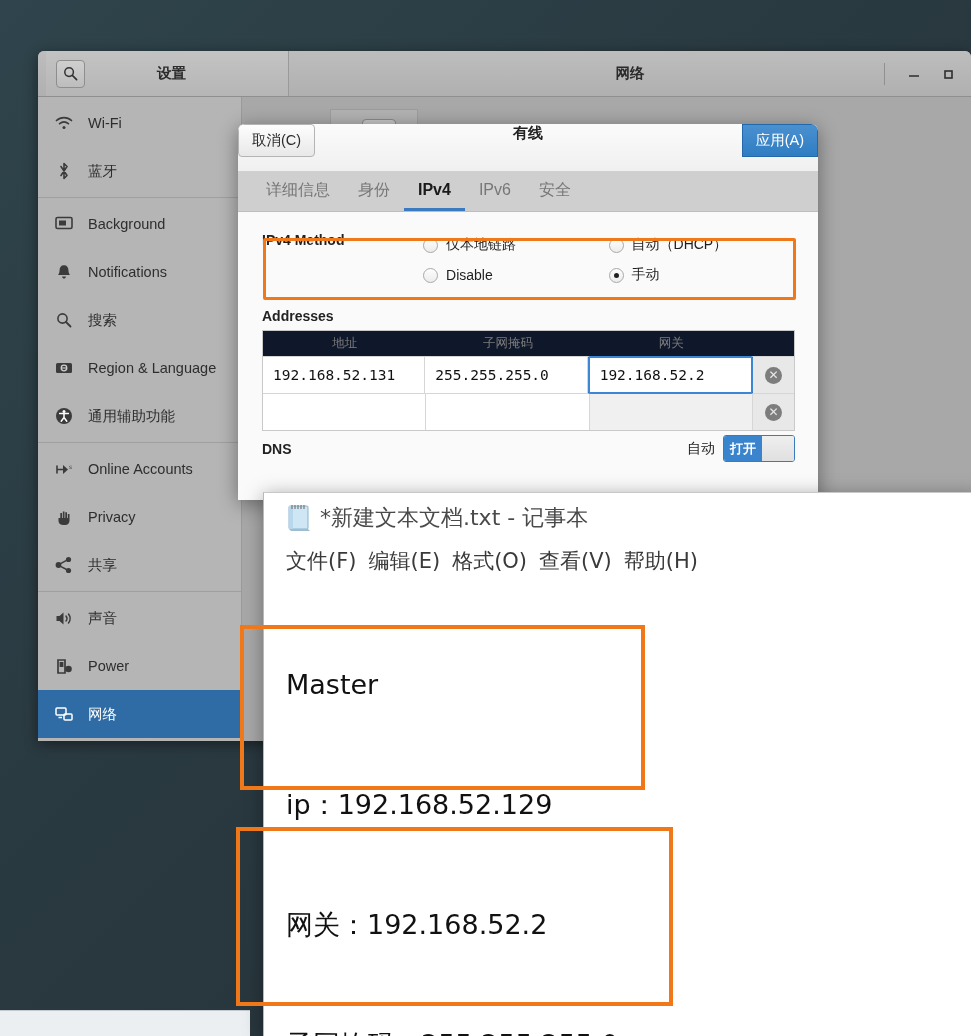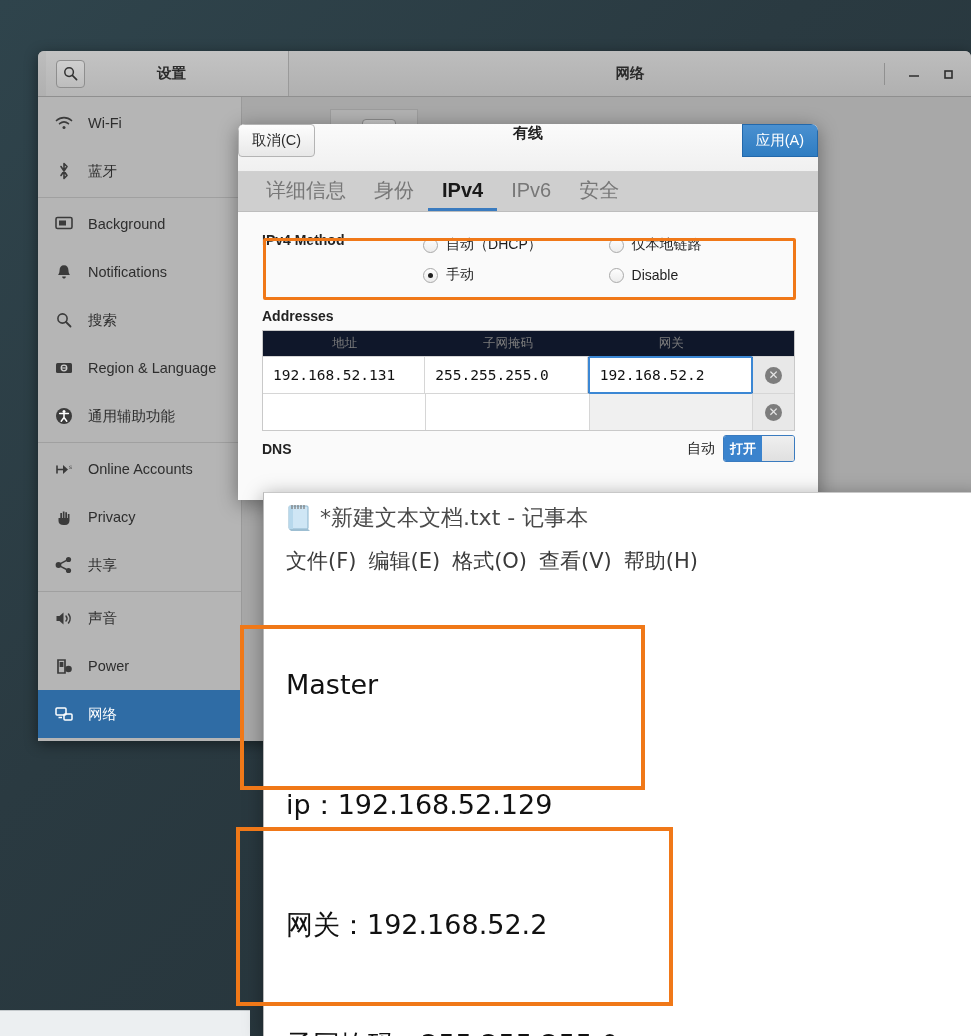--- a/index.html
+++ b/index.html
@@ -127,21 +127,21 @@
   #btn-apply {
     margin-left: auto; height: 33px; padding: 0 13px; font-size: 14.5px; color: #fff;
     border: 1px solid #2268ab; border-radius: 0;
     background: linear-gradient(#4a90d0, #2f7dc2); cursor: pointer;
   }
   #dialog-tabs {
     height: 40px; display: flex; align-items: stretch; padding-left: 14px;
     background: #cfcfcf; border-bottom: 1px solid #bdbdbd;
   }
   .tab {
-    display: flex; align-items: center; padding: 12px 14px; font-size: 20px;
+    display: flex; align-items: center; padding: 12px 14px; font-size: 16px;
     color: #777; cursor: pointer; border-bottom: 3px solid transparent;
   }
   .tab.active { color: #1a1a1a; font-weight: bold; border-bottom-color: #3a7bbf; }
   #dialog-content { padding: 18px 24px 0 24px; position: relative; }
 
   .field-row { display: flex; align-items: flex-start; }
   .field-label { font-size: 14px; font-weight: bold; color: #222; width: 165px; padding-top: 2px; }
   .radio-col { width: 190px; }
   .radio-item { display: flex; align-items: center; height: 30px; cursor: pointer; }
   .radio-mark {
@@ -474,35 +474,35 @@
     <div class="tab">安全</div>
   </div>
 
   <div id="dialog-content">
 
     <div class="field-row">
       <div class="field-label">IPv4 Method</div>
       <div class="radio-col">
         <div class="radio-item">
           <span class="radio-mark"></span>
+          <span class="radio-label">仅本地链路</span>
+        </div>
+        <div class="radio-item">
+          <span class="radio-mark"></span>
+          <span class="radio-label">Disable</span>
+        </div>
+      </div>
+      <div class="radio-col">
+        <div class="radio-item">
+          <span class="radio-mark"></span>
           <span class="radio-label">自动（DHCP）</span>
         </div>
         <div class="radio-item checked">
           <span class="radio-mark"></span>
           <span class="radio-label">手动</span>
-        </div>
-      </div>
-      <div class="radio-col">
-        <div class="radio-item">
-          <span class="radio-mark"></span>
-          <span class="radio-label">仅本地链路</span>
-        </div>
-        <div class="radio-item">
-          <span class="radio-mark"></span>
-          <span class="radio-label">Disable</span>
         </div>
       </div>
     </div>
 
     <div class="section-label">Addresses</div>
 
     <div id="addresses-table">
       <div class="addr-head">
         <div>地址</div>
         <div>子网掩码</div>

